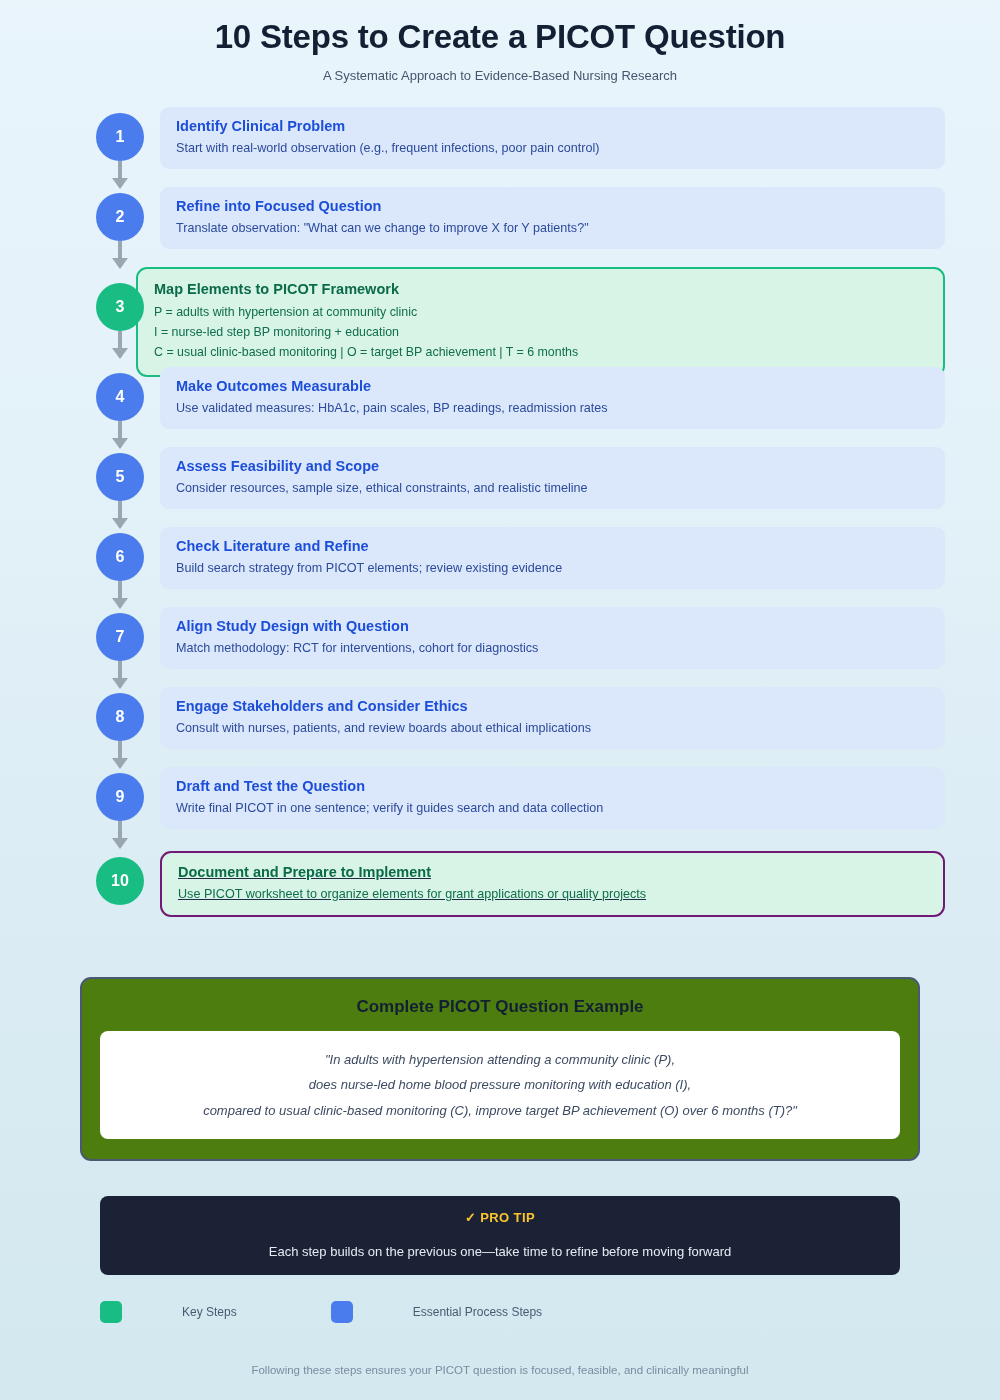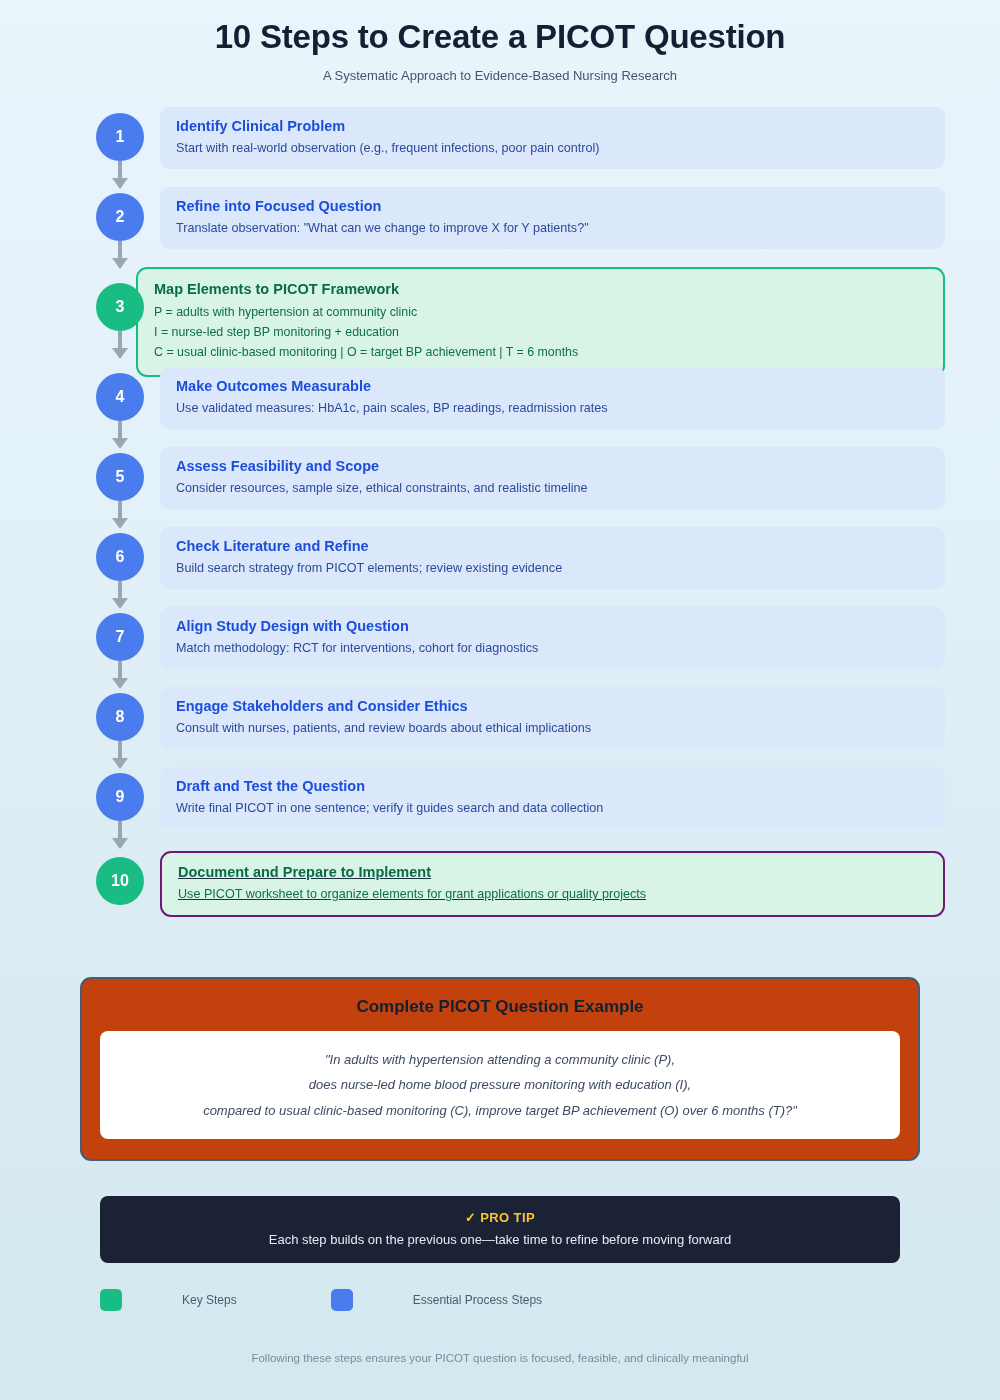--- a/index.html
+++ b/index.html
@@ -130,21 +130,21 @@
 
   .detail-line {
     font-size: 12.4px;
     color: #106e4d;
     line-height: 1.62;
   }
 
   
   .example-box {
     margin: 46px 80px 0 80px;
-    background: #c2410c;
+    background: #4d7c0f;
     border: 2px solid #4a5a72;
     border-radius: 11px;
     padding: 18px 18px 20px 18px;
   }
   .example-title {
     text-align: center;
     font-size: 17px;
     font-weight: bold;
     color: #132033;
     margin-bottom: 14px;
@@ -168,21 +168,21 @@
     background: #1b2236;
     border-radius: 8px;
     padding: 14px 10px 16px 10px;
     text-align: center;
   }
   .protip-label {
     font-size: 13px;
     font-weight: bold;
     color: #fbc52d;
     letter-spacing: 0.4px;
-    margin-bottom: 7px;
+    margin-bottom: 19px;
   }
   .protip-text {
     font-size: 13px;
     color: #e6ebf2;
   }
 
   
   .legend {
     margin: 26px 0 0 100px;
     display: flex;

